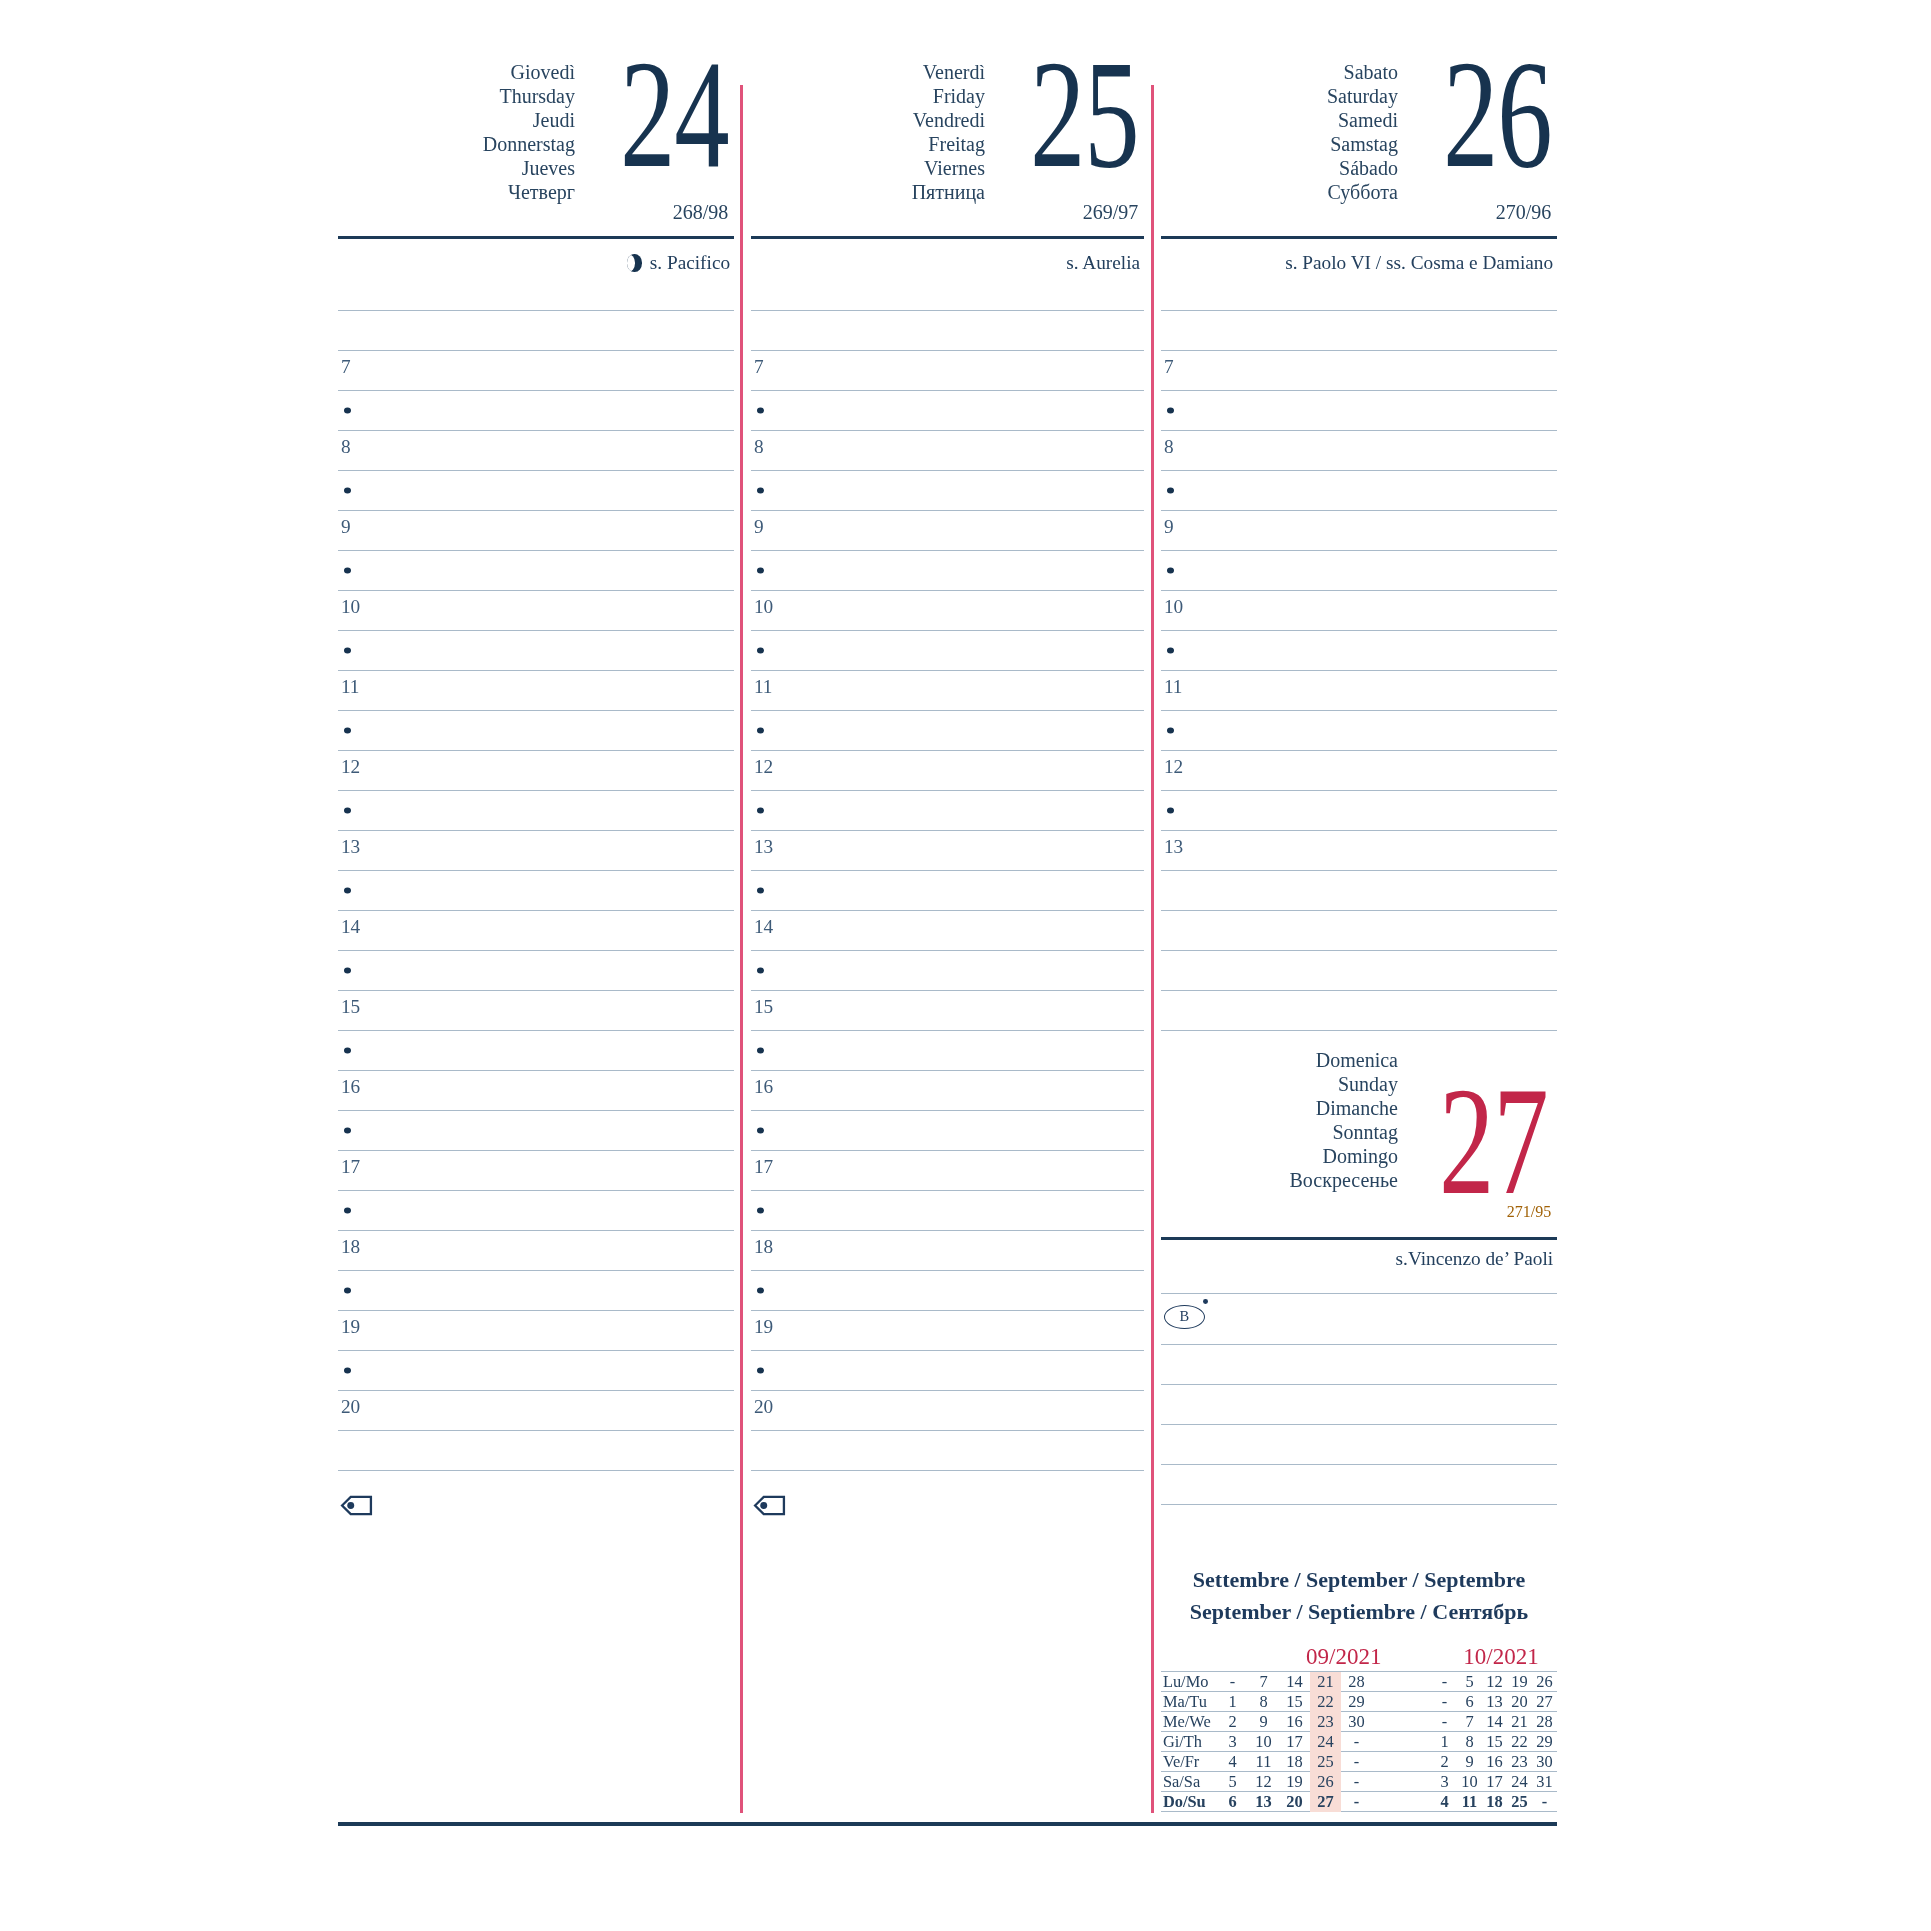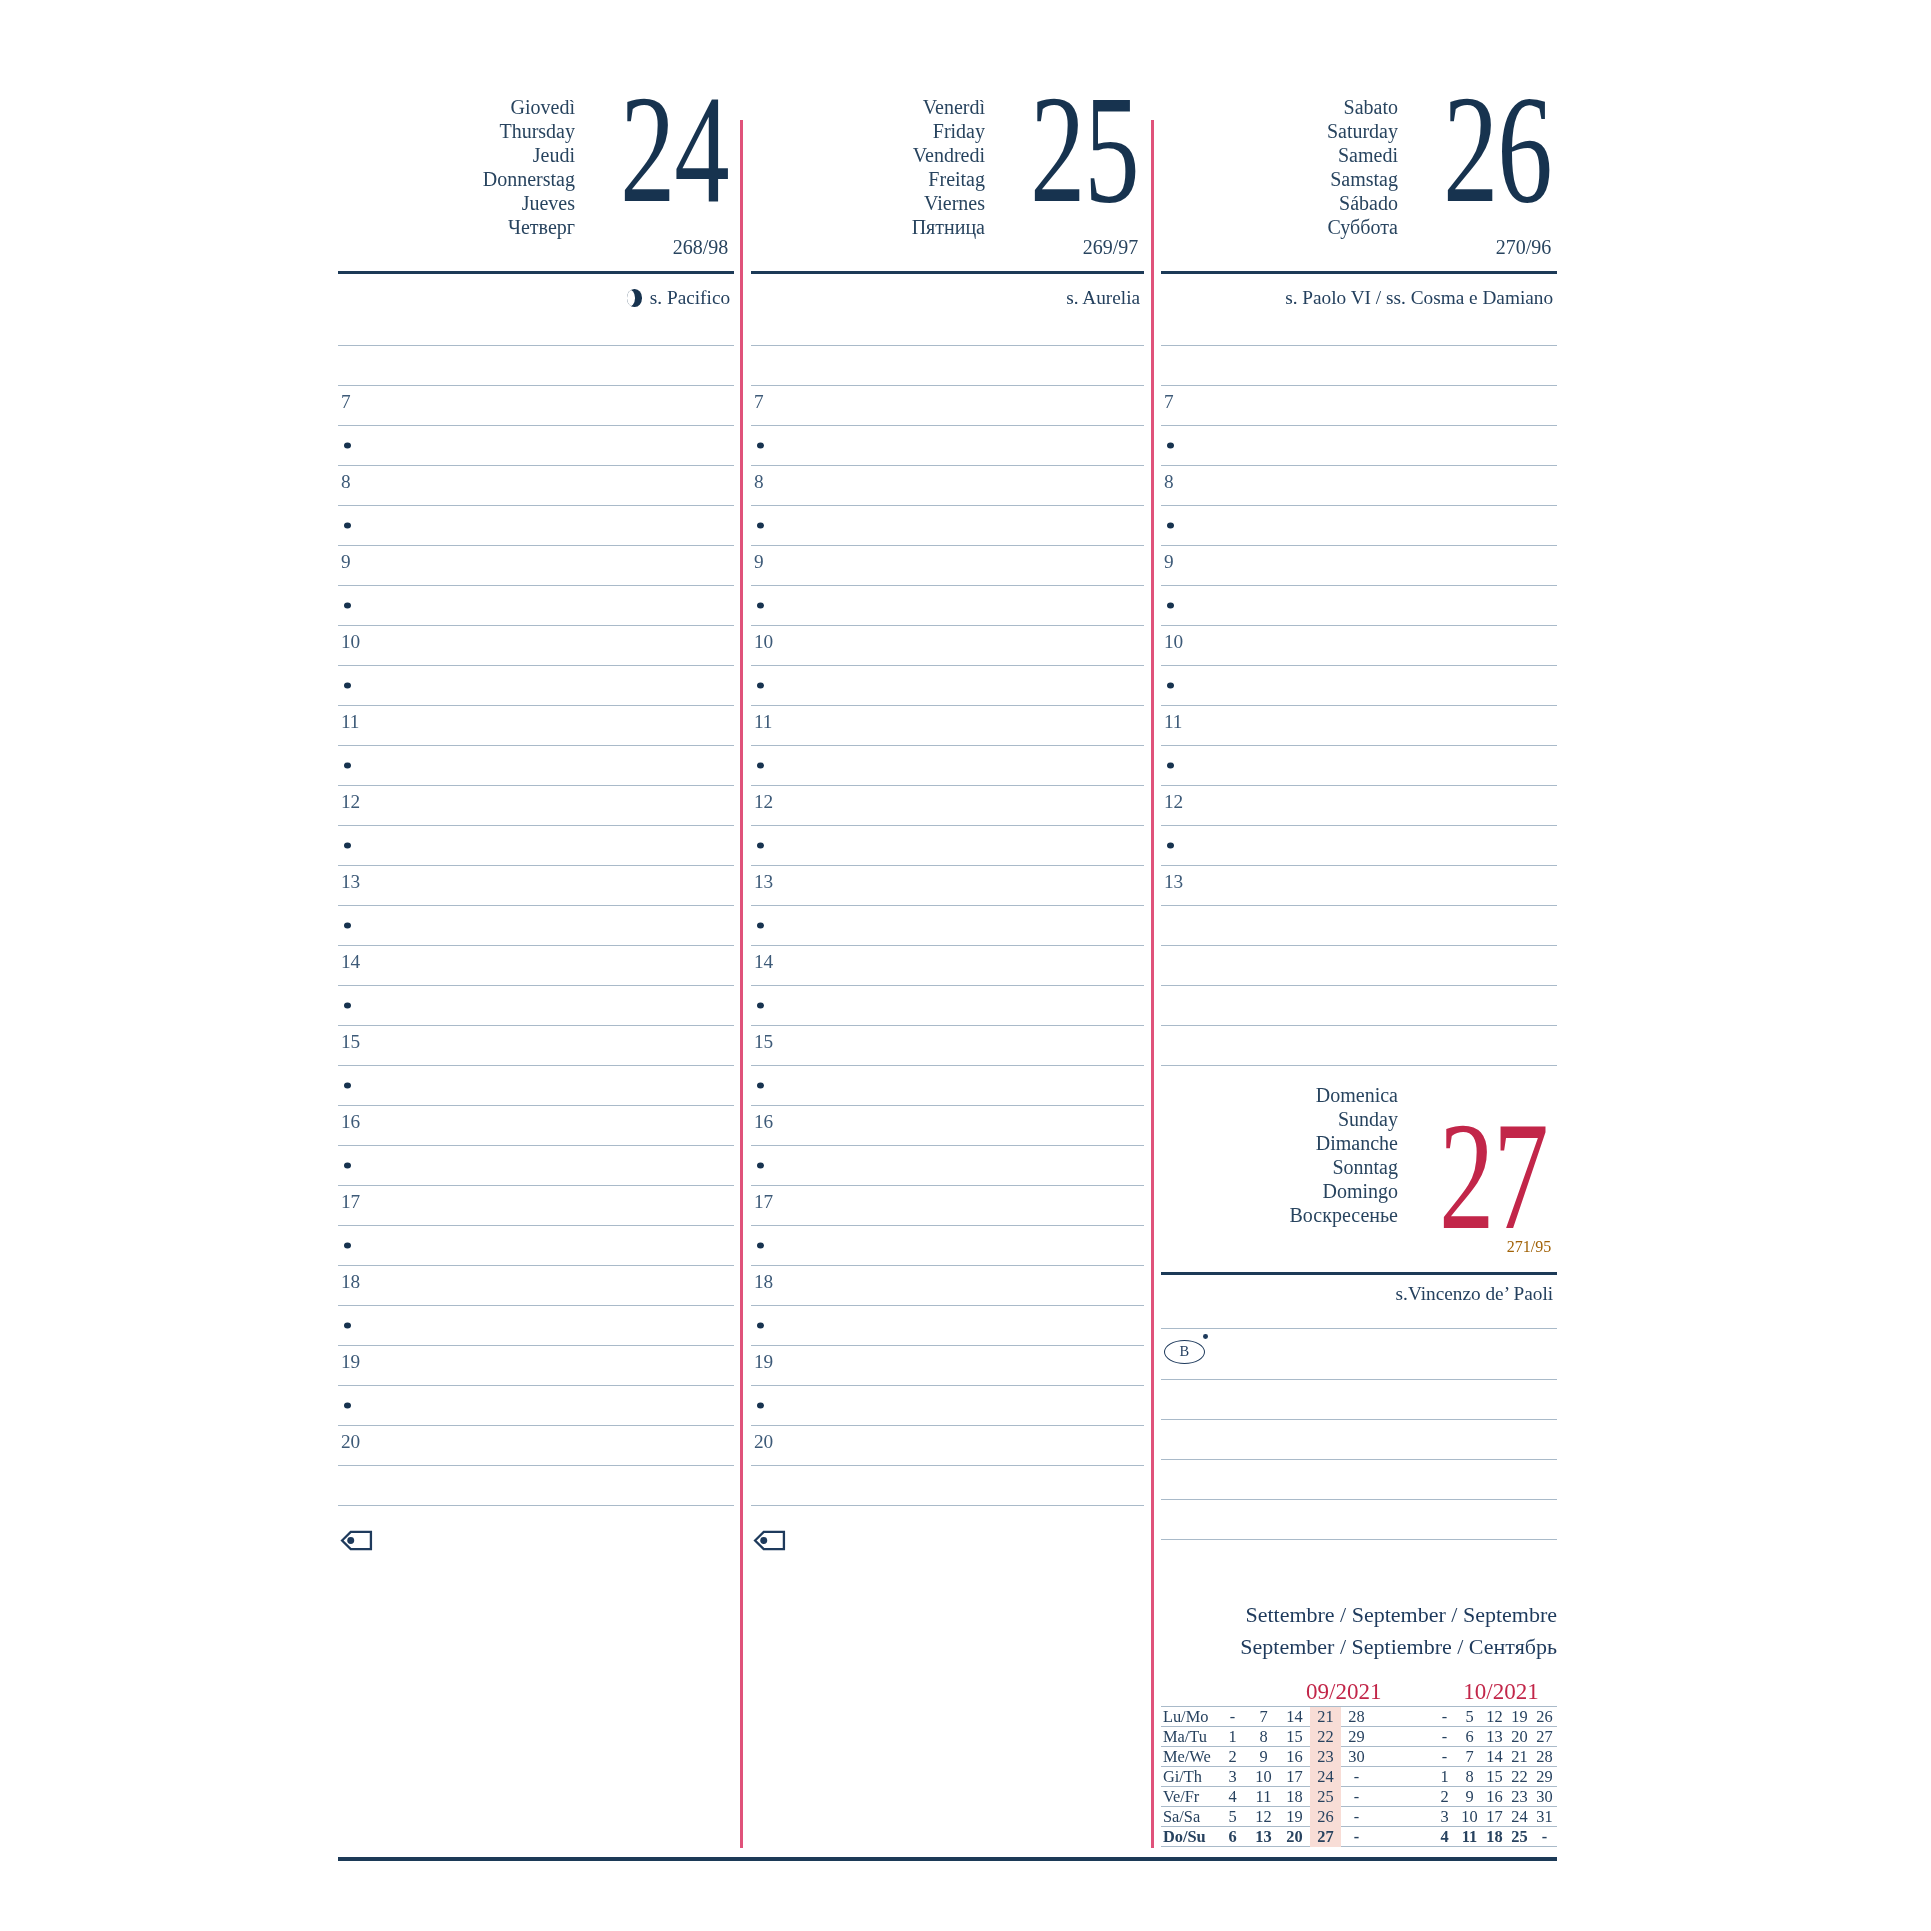--- a/index.html
+++ b/index.html
@@ -7,21 +7,21 @@
     --navy-dark:#17334f;
     --rule:#a9bac9;
     --darkrule:#1c3a57;
     --red:#c22649;
     --pink:#e0527a;
     --hl:#f8ddd6;
     --rh:40px;
   }
   html,body{margin:0;padding:0;background:#ffffff;}
   body{width:1931px;height:1931px;position:relative;font-family:"Liberation Serif",serif;color:var(--navy);}
-  .sheet{position:absolute;inset:0;margin-top:35px;}
+  .sheet{position:absolute;inset:0;}
   .vline{position:absolute;top:85px;height:1728px;width:2.9px;background:var(--pink);}
   .page-rule{position:absolute;left:338px;width:1219px;top:1822px;height:3.9px;background:var(--darkrule);}
   .daycol{position:absolute;top:0;height:1892px;}
   .names{position:absolute;right:159px;top:60px;text-align:right;font-size:20px;line-height:24px;color:#28445f;}
   .bignum{position:absolute;right:5.8px;top:37px;font-size:154px;line-height:1;color:var(--navy-dark);transform:scaleX(0.72);transform-origin:right top;letter-spacing:-1.9px;}
   .bignum.red{color:var(--red);}
   .dayfrac{position:absolute;right:5.8px;top:201px;font-size:20px;color:#28445f;}
   .headrule{position:absolute;left:0;right:0;top:236px;height:2.9px;background:var(--darkrule);}
   .saintrow{position:absolute;left:0;right:3.9px;top:241px;height:44px;display:flex;justify-content:flex-end;align-items:center;gap:8px;font-size:19.3px;color:#24405e;}
   .rows{position:absolute;left:0;right:0;top:310px;border-top:1.9px solid var(--rule);}
@@ -36,21 +36,21 @@
   .sun-num{position:absolute;right:9.7px;top:1064px;}
   .sun-frac{position:absolute;right:5.8px;top:1203px;font-size:16px;color:#a16207;}
   .sun-rule{position:absolute;left:0;right:0;top:1237px;height:2.9px;background:var(--darkrule);}
   .sun-rows{position:absolute;left:0;right:0;top:1240px;}
   .sun-slot{position:relative;height:var(--rh);border-bottom:1.9px solid var(--rule);box-sizing:border-box;}
   .sun-slot.first{height:54px;}
   .sun-saint{display:block;text-align:right;padding-right:3.9px;line-height:37px;font-size:19.3px;color:#24405e;}
   .badge-b{width:41px;height:24px;border:1.9px solid var(--navy);border-radius:50%;position:relative;display:flex;align-items:center;justify-content:center;font-size:14.5px;color:var(--navy);box-sizing:border-box;margin:10.6px 0 0 2.9px;}
   .badge-b::after{content:"";position:absolute;right:-3.9px;top:-6.8px;width:4.8px;height:4.8px;border-radius:50%;background:var(--navy);}
   
-  .month-title{position:absolute;left:0;right:0;top:1564px;text-align:right;font-weight:normal;font-size:22px;line-height:32px;color:var(--navy);}
+  .month-title{position:absolute;left:0;right:0;top:1564px;text-align:center;font-weight:bold;font-size:22px;line-height:32px;color:var(--navy);}
   .cal-label-left{position:absolute;left:17.4px;width:203px;top:1644px;text-align:right;font-size:23px;color:var(--red);}
   .cal-label-right{position:absolute;left:246px;width:188px;top:1644px;text-align:center;font-size:23px;color:var(--red);}
   .mini-table{position:absolute;left:0;width:396px;top:1671px;border-top:1.9px solid var(--rule);}
   .mini-row{display:grid;grid-template-columns:56px repeat(5,31px) 60px repeat(5,25px);height:20px;border-bottom:1.9px solid var(--rule);box-sizing:border-box;font-size:16.4px;color:#27425f;}
   .mini-row.bold .mini-cell, .mini-row.bold .mini-label{font-weight:bold;}
   .mini-label{display:flex;align-items:center;padding-left:1.9px;}
   .mini-cell{display:flex;align-items:center;justify-content:center;height:100%;}
   .mini-cell.hl{background:var(--hl);}
   .mini-spacer{height:100%;}
 </style>

